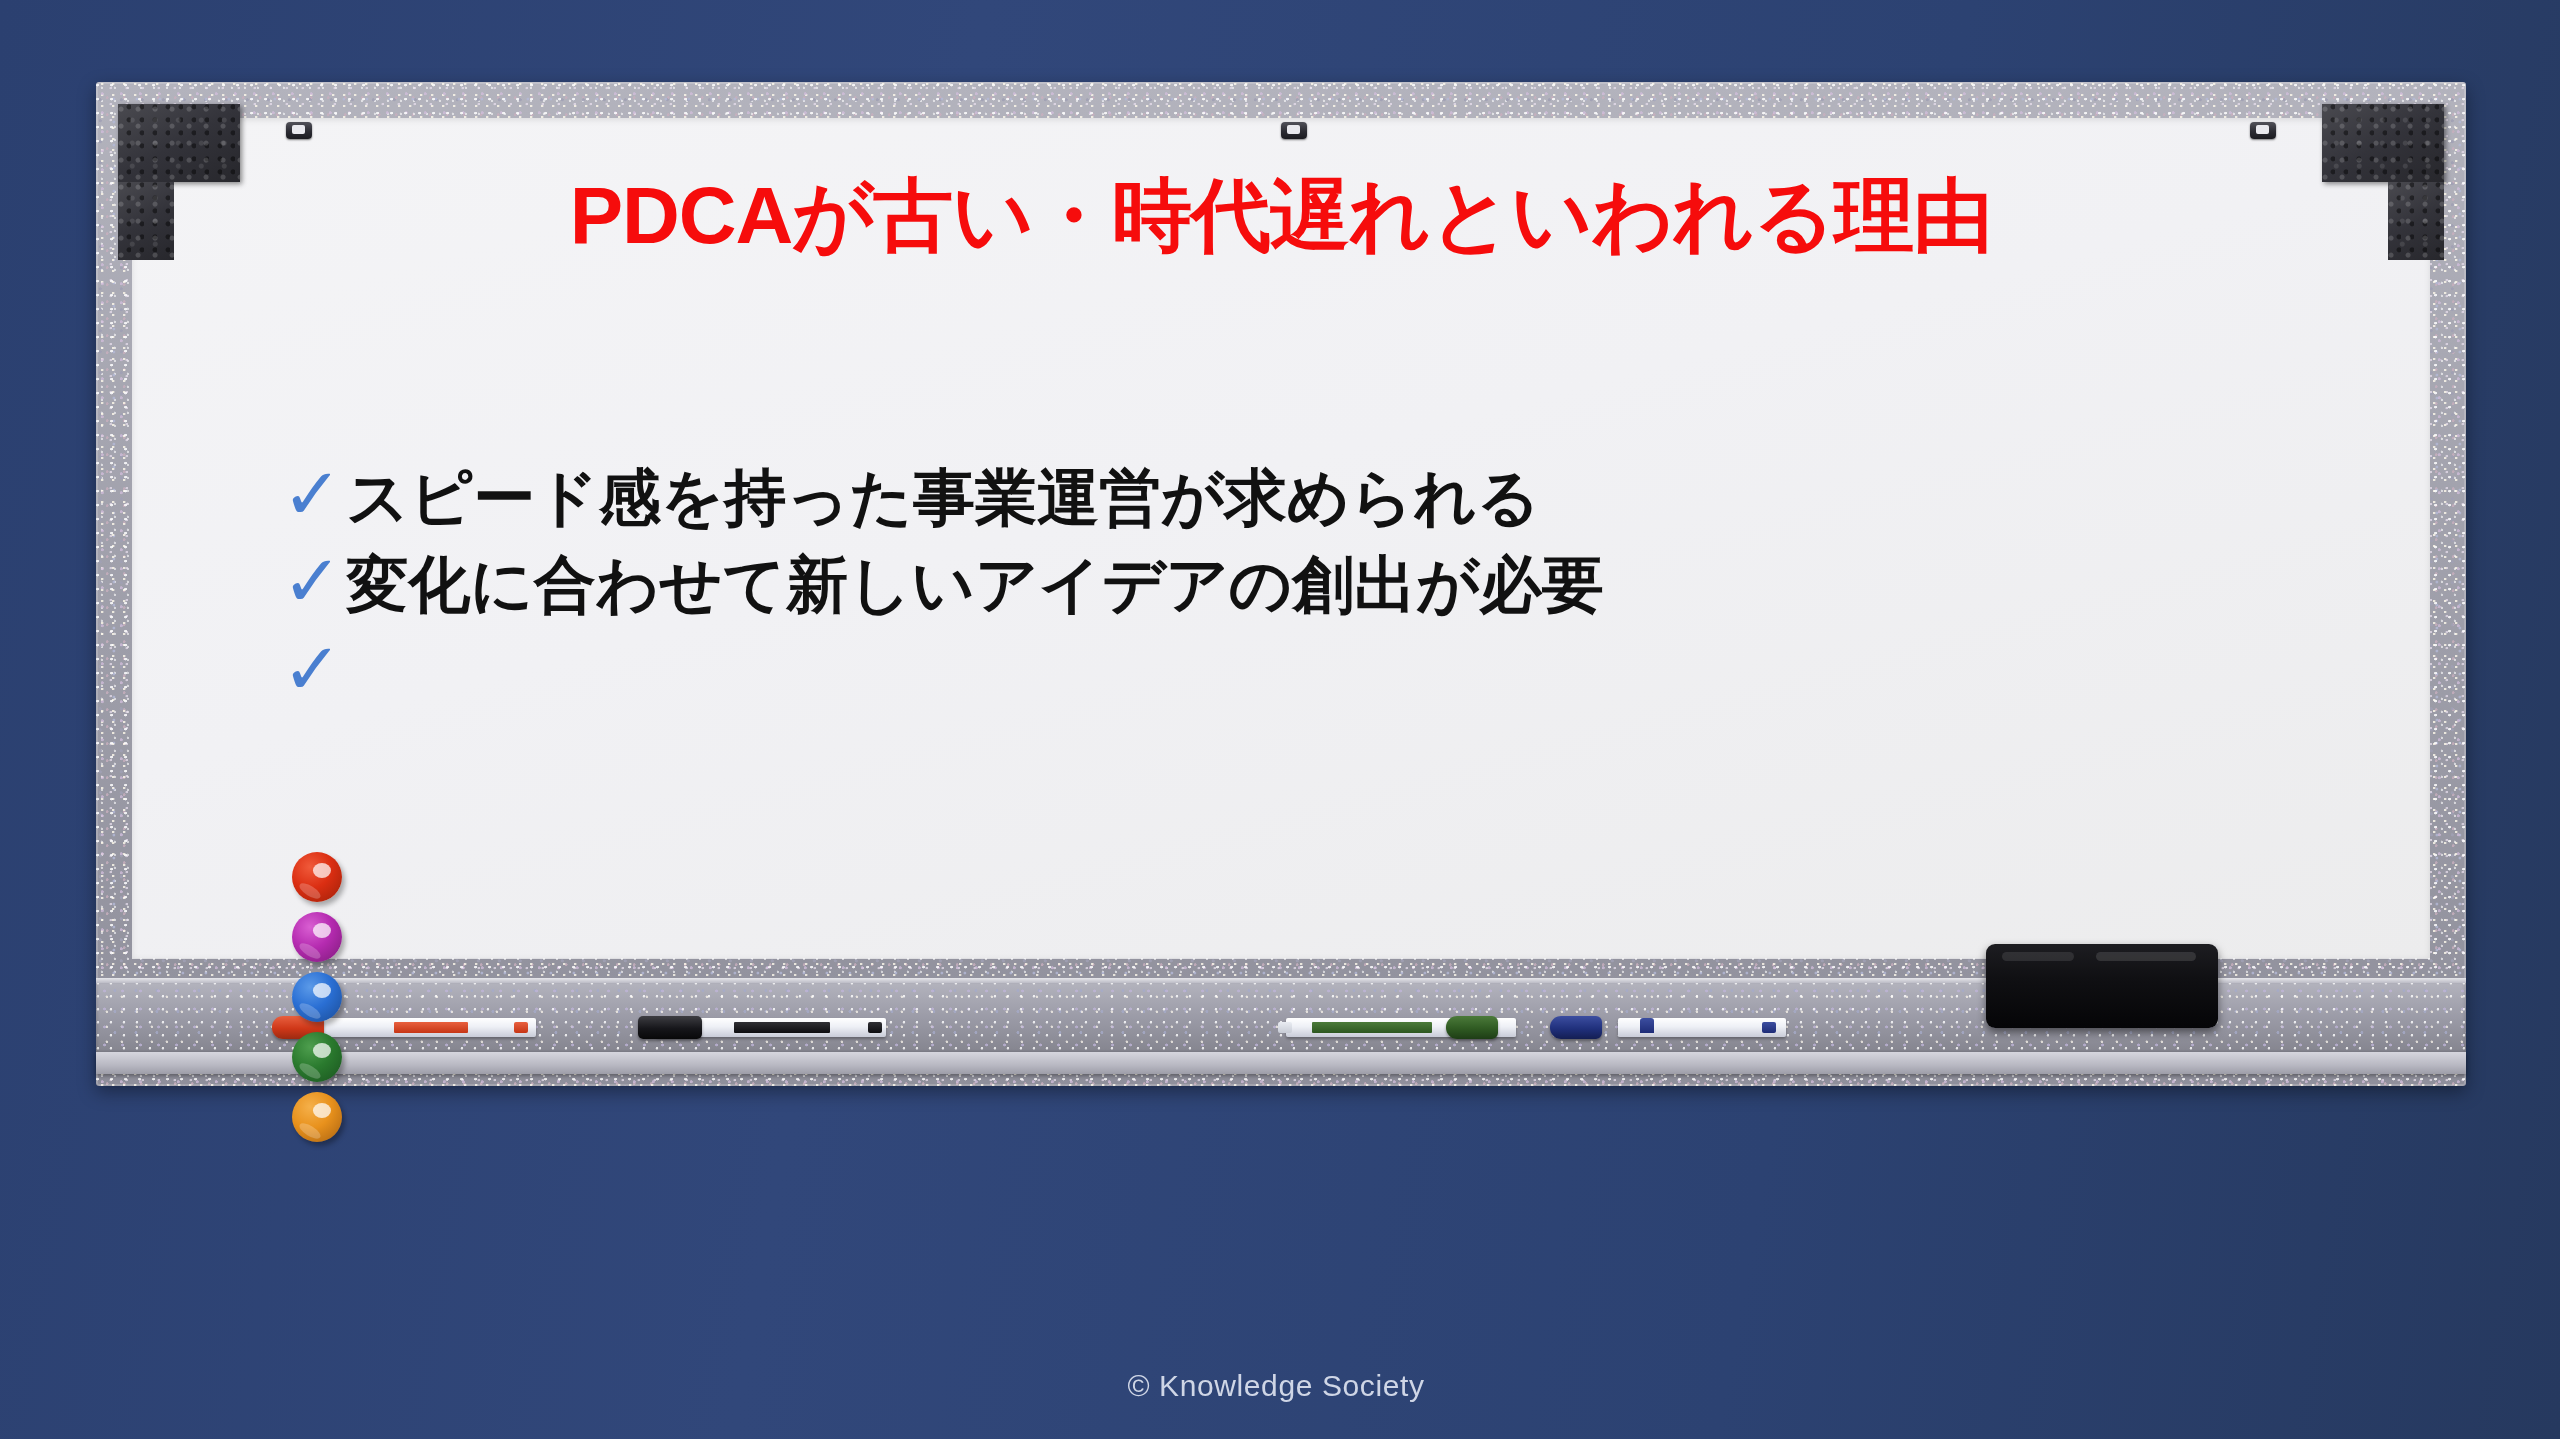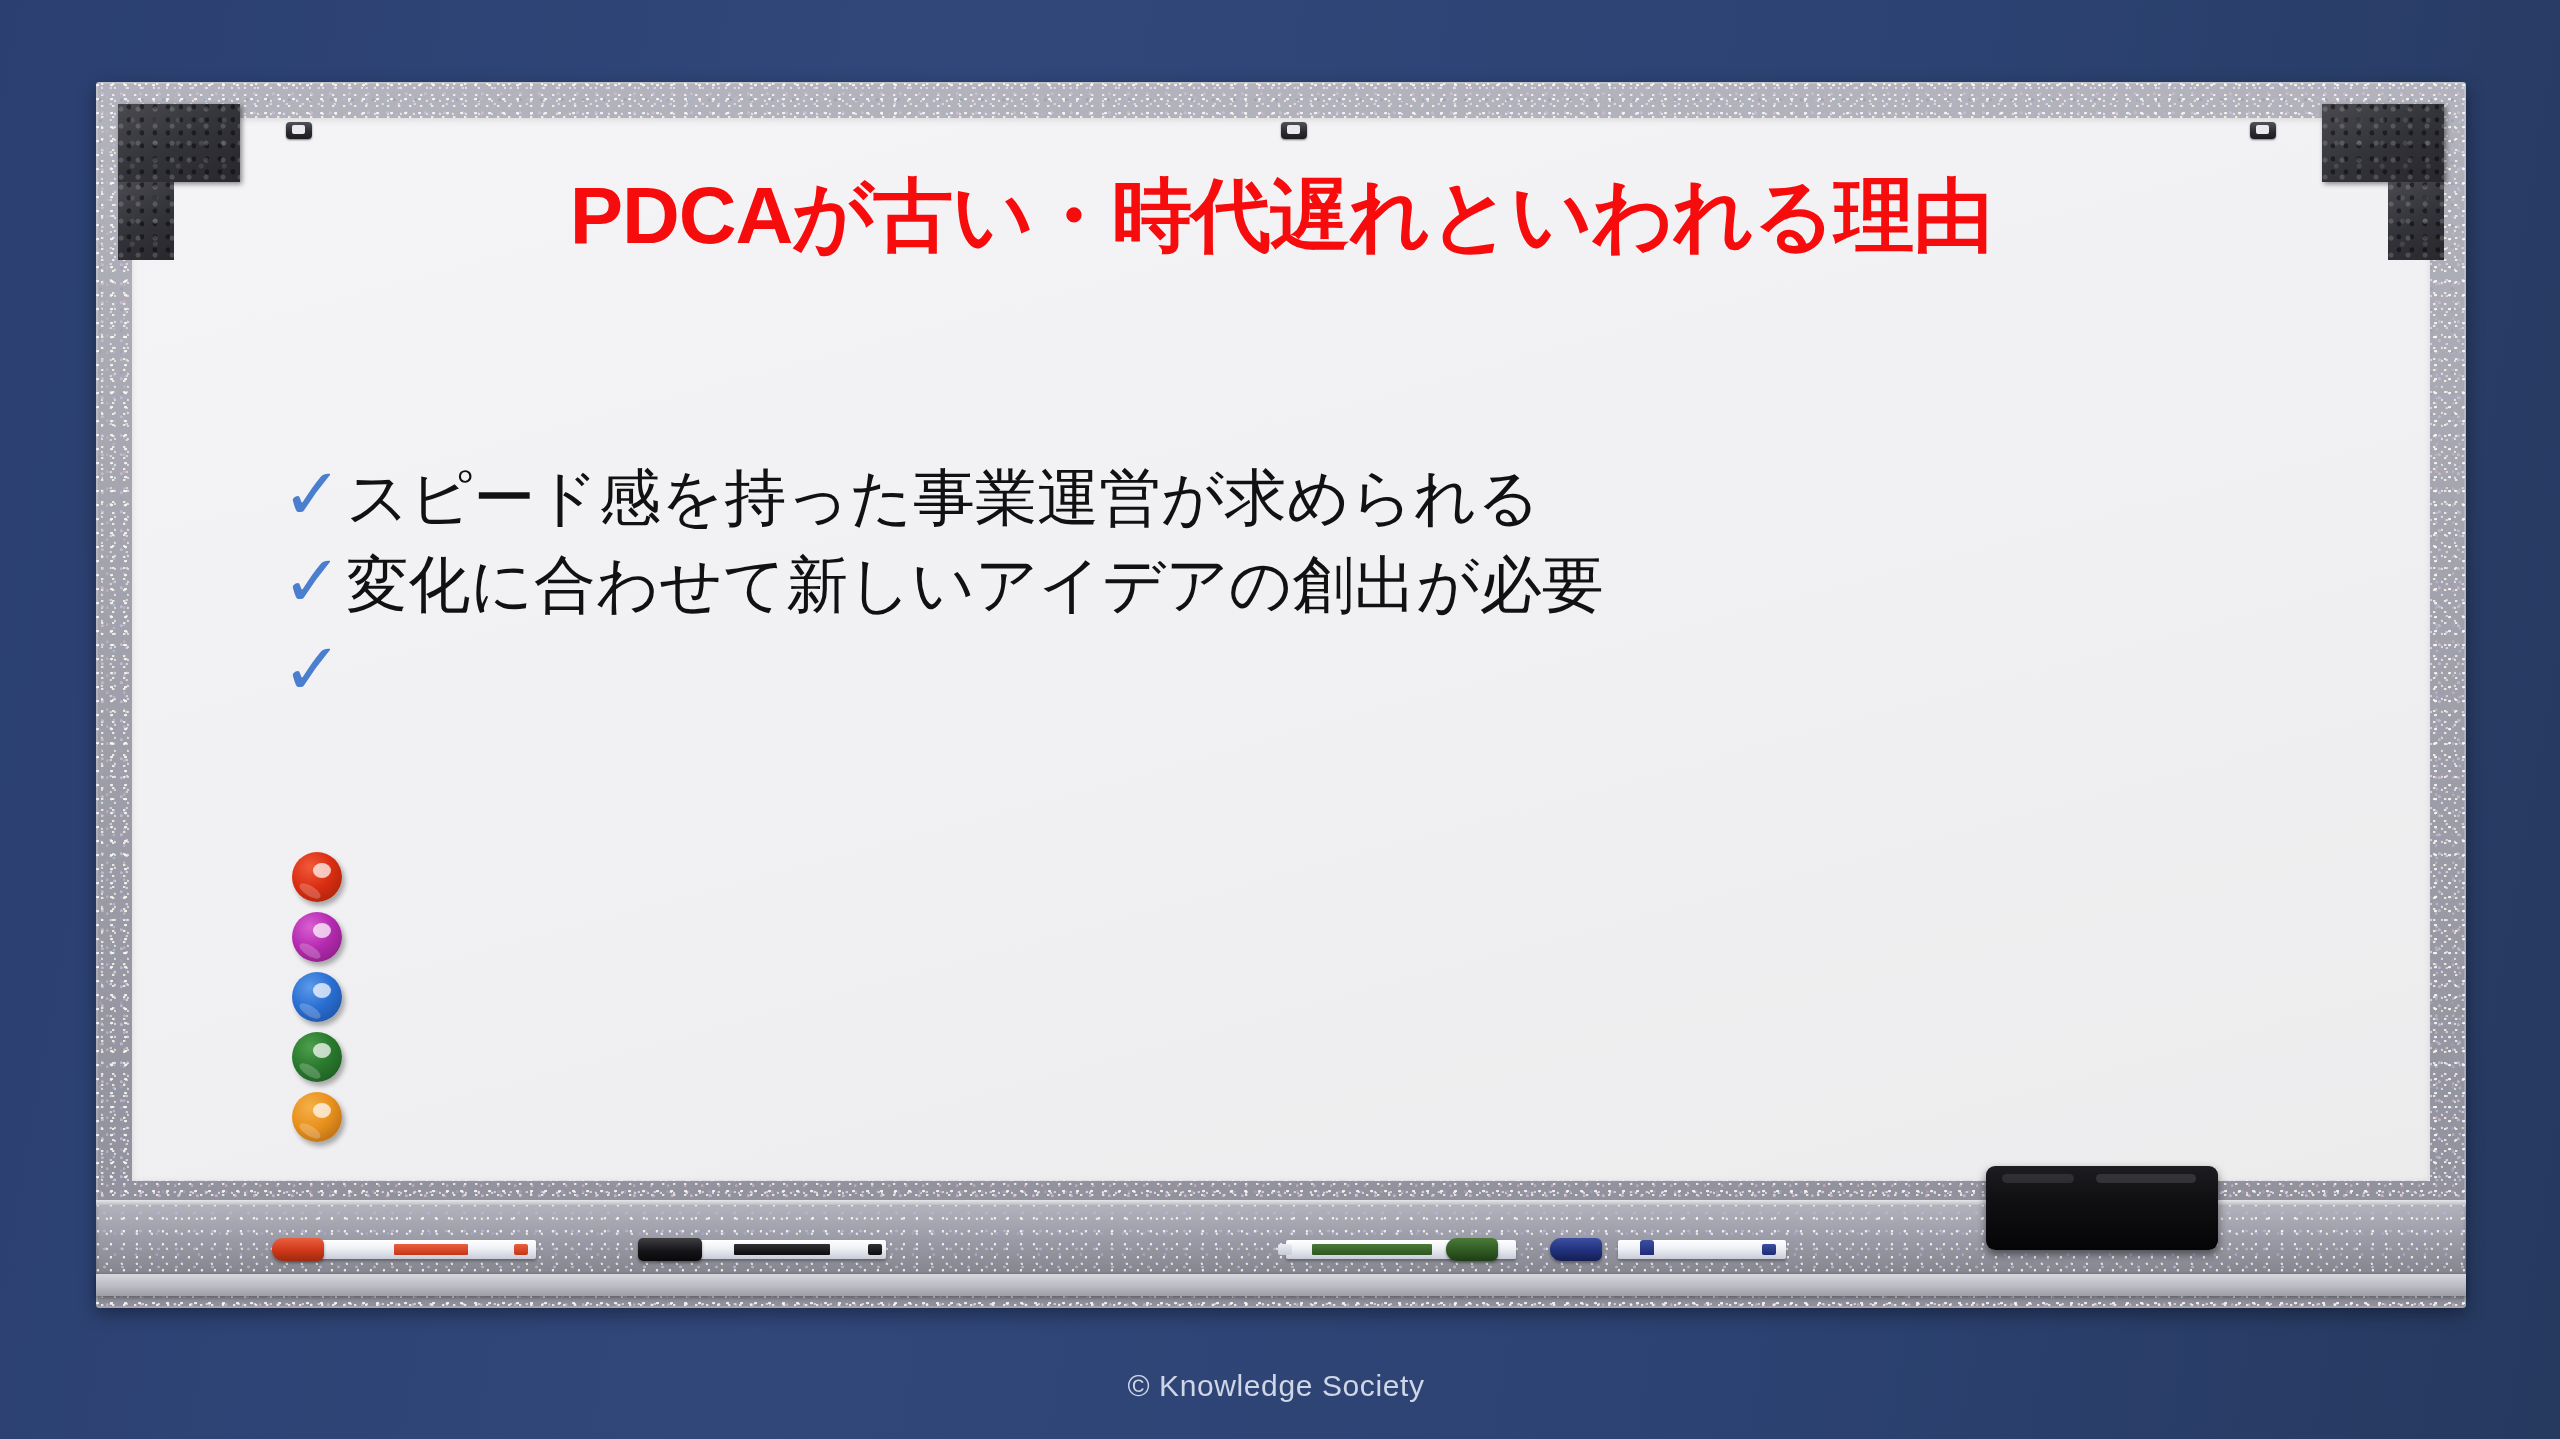--- a/index.html
+++ b/index.html
@@ -21,21 +21,21 @@
     inset: 0;
     background: linear-gradient(100deg, #2b4070 0%, #31477a 35%, #2c4272 70%, #26395f 100%);
   }
 
   
   .board-wrap {
     position: absolute;
     left: 96px;
     top: 82px;
     width: 2370px;
-    height: 1226px;
+    height: 1004px;
   }
 
   
   .board-frame {
     position: absolute;
     inset: 0;
     border-radius: 3px;
     background-color: #9a9aa4;
     background-image:
       radial-gradient(circle at 11% 22%, rgba(255,255,255,.85) 0 1.1px, transparent 1.6px),
@@ -338,21 +338,21 @@
     color: #4a7fd0;
     font-size: 72px;
     font-weight: normal;
     line-height: 1;
     margin-right: 4px;
     flex: 0 0 auto;
   }
   .bullet-text {
     color: #111111;
     font-size: 62px;
-    font-weight: normal;
+    font-weight: bold;
     line-height: 1.28;
   }
 
   
   .footer {
     position: absolute;
     left: 0; right: 8px;
     bottom: 36px;
     text-align: center;
     color: #cfd6e6;

